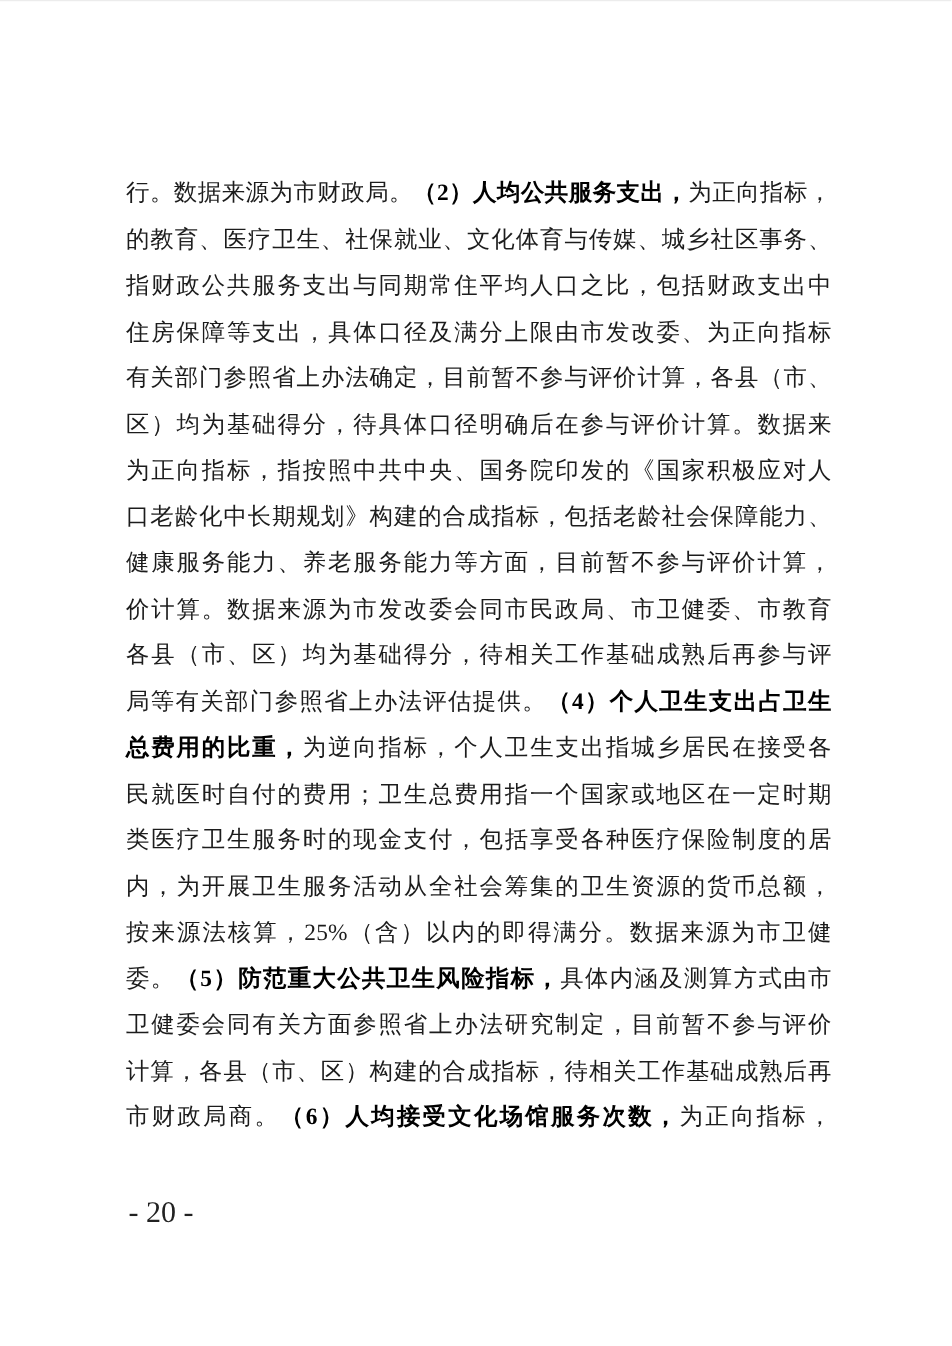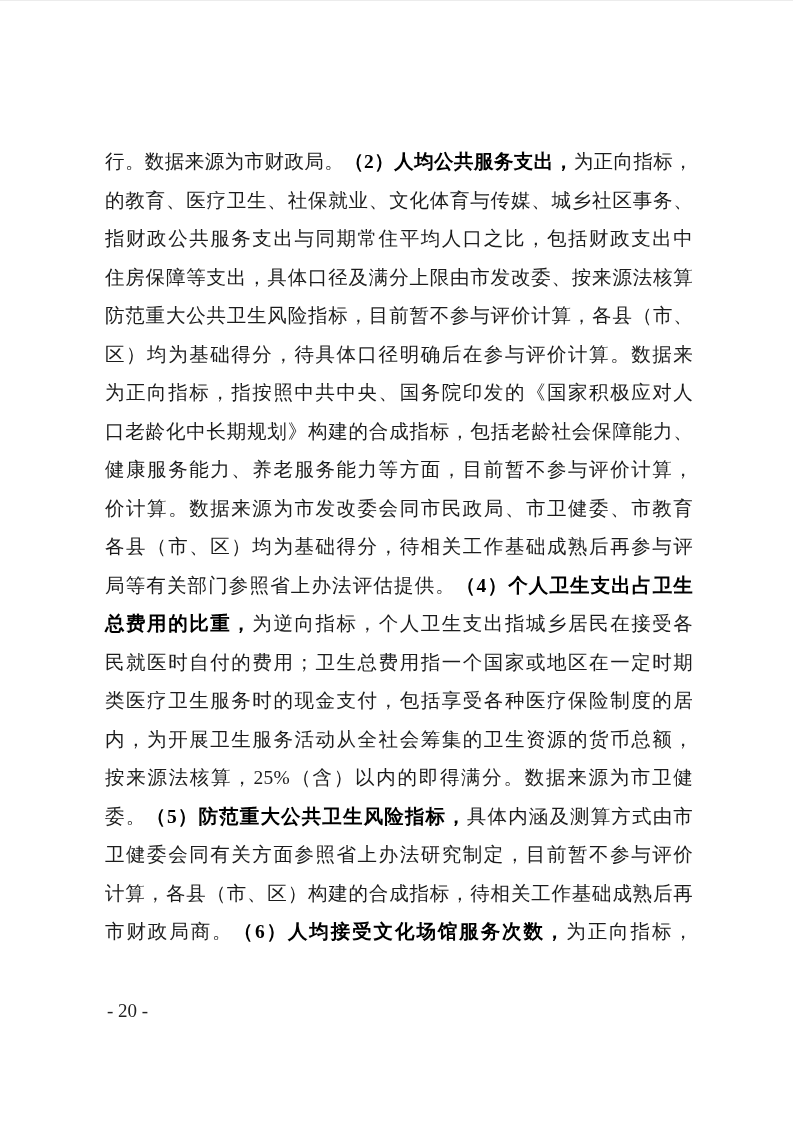--- a/index.html
+++ b/index.html
@@ -33,36 +33,36 @@
     text-justify: inter-character;
     white-space: nowrap;
     letter-spacing: 0.2px;
   }
   .seg { font-weight: 400; }
   .seg.bold { font-weight: 700; color: #000000; }
   .page-number {
     position: absolute;
     left: 107px;
     top: 998px;
-    font-size: 19px;
+    font-size: 25px;
     line-height: 24px;
     color: #222222;
     font-family: "Liberation Serif", "DejaVu Serif", serif;
   }
 </style>
 </head>
 <body>
 
 <div class="page">
   <div class="textblock">
       <div class="line"><span class="seg">行。数据来源为市财政局。</span><span class="seg bold">（2）人均公共服务支出，</span><span class="seg">为正向指标，</span></div>
       <div class="line"><span class="seg">的教育、医疗卫生、社保就业、文化体育与传媒、城乡社区事务、</span></div>
       <div class="line"><span class="seg">指财政公共服务支出与同期常住平均人口之比，包括财政支出中</span></div>
-      <div class="line"><span class="seg">住房保障等支出，具体口径及满分上限由市发改委、按来源法核算</span></div>
-      <div class="line"><span class="seg">防范重大公共卫生风险指标，目前暂不参与评价计算，各县（市、</span></div>
+      <div class="line"><span class="seg">住房保障等支出，具体口径及满分上限由市发改委、为正向指标</span></div>
+      <div class="line"><span class="seg">有关部门参照省上办法确定，目前暂不参与评价计算，各县（市、</span></div>
       <div class="line"><span class="seg">区）均为基础得分，待具体口径明确后在参与评价计算。数据来</span></div>
       <div class="line"><span class="seg">为正向指标，指按照中共中央、国务院印发的《国家积极应对人</span></div>
       <div class="line"><span class="seg">口老龄化中长期规划》构建的合成指标，包括老龄社会保障能力、</span></div>
       <div class="line"><span class="seg">健康服务能力、养老服务能力等方面，目前暂不参与评价计算，</span></div>
       <div class="line"><span class="seg">价计算。数据来源为市发改委会同市民政局、市卫健委、市教育</span></div>
       <div class="line"><span class="seg">各县（市、区）均为基础得分，待相关工作基础成熟后再参与评</span></div>
       <div class="line"><span class="seg">局等有关部门参照省上办法评估提供。</span><span class="seg bold">（4）个人卫生支出占卫生</span></div>
       <div class="line"><span class="seg bold">总费用的比重，</span><span class="seg">为逆向指标，个人卫生支出指城乡居民在接受各</span></div>
       <div class="line"><span class="seg">民就医时自付的费用；卫生总费用指一个国家或地区在一定时期</span></div>
       <div class="line"><span class="seg">类医疗卫生服务时的现金支付，包括享受各种医疗保险制度的居</span></div>

